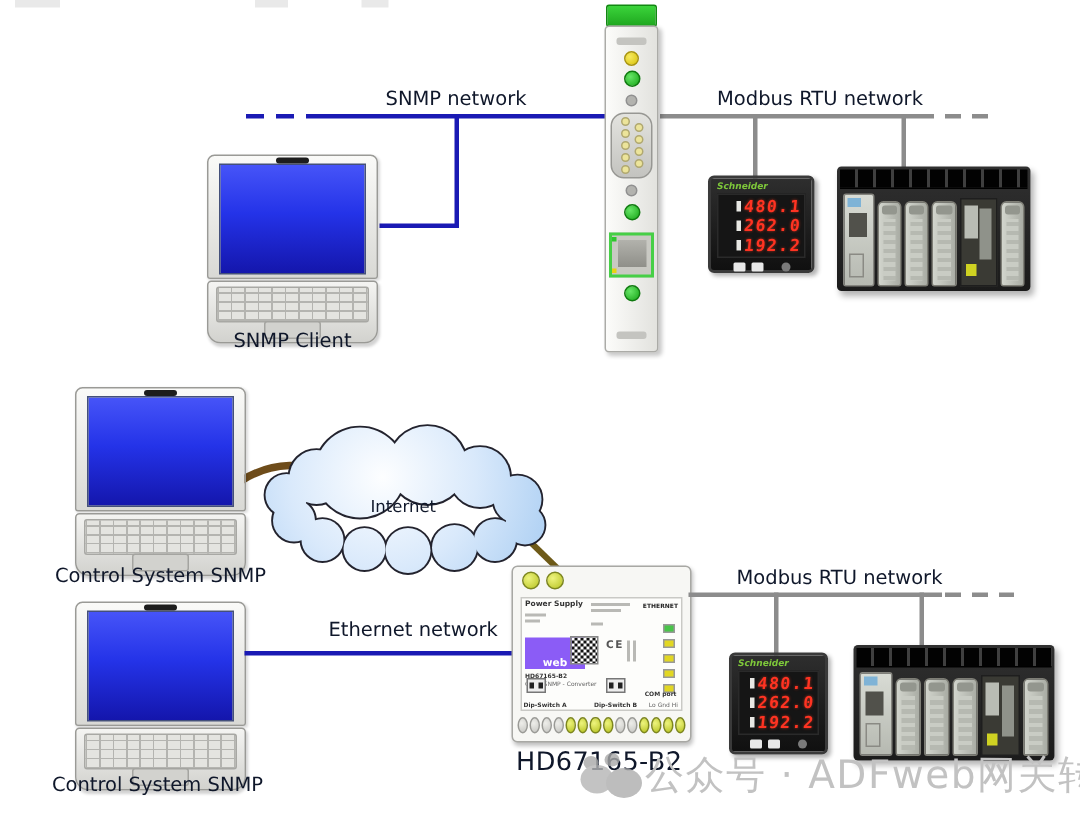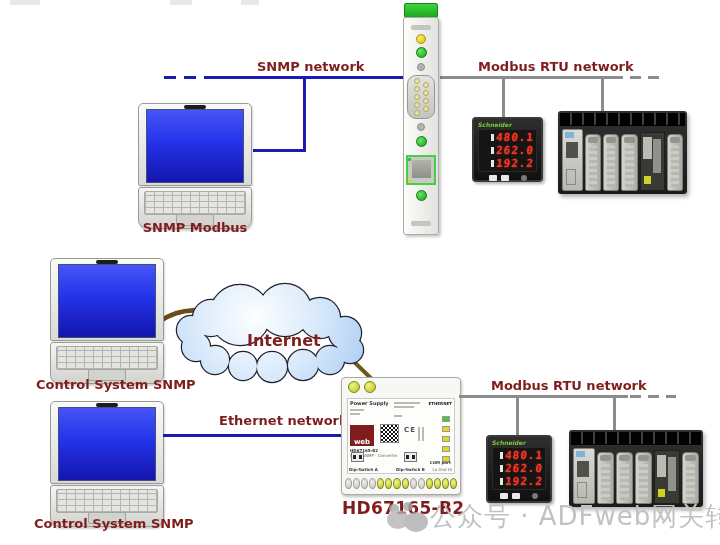--- a/index.html
+++ b/index.html
@@ -1,21 +1,21 @@
 <!DOCTYPE html>
 <html><head>
 <meta charset="utf-8">
 <style>
   html,body{margin:0;padding:0;background:#ffffff;}
   #stage{
     position:relative;width:720px;height:545px;background:#ffffff;overflow:hidden;
     font-family:"DejaVu Sans","Liberation Sans",sans-serif;
   }
   
-  .lbl{position:absolute;font-weight:bold;color:#7f1d1d;font-size:13px;white-space:nowrap;}
+  .lbl{position:absolute;font-weight:normal;color:#0f172a;font-size:13px;white-space:nowrap;}
   .lbl.big{font-size:17px;letter-spacing:.3px;}
   .lbl.center{text-align:center;}
   
   .line{position:absolute;}
   .blue-solid{background:#1a1ab4;}
   .blue-dashed{background-image:repeating-linear-gradient(90deg,#1a1ab4 0 12px,transparent 12px 20px);}
   .gray-solid{background:#8c8c8c;}
   .gray-dashed{background-image:repeating-linear-gradient(90deg,#8c8c8c 0 11px,transparent 11px 18px);}
   
   .laptop{position:absolute;width:114px;}
@@ -45,21 +45,21 @@
   
   .devB{position:absolute;left:341px;top:377px;width:118px;height:116px;background:#f7f7f4;border:1px solid #a8a8a4;border-radius:4px;box-shadow:1px 2px 3px rgba(0,0,0,.25);}
   .devB-top{height:16px;display:flex;gap:4px;padding:3px 0 0 6px;}
   .term{width:10px;height:10px;border-radius:50%;border:1px solid #7d8620;background:radial-gradient(circle at 35% 35%,#eef47e,#b7c322);}
   .term.gray{border-color:#9a9a96;background:radial-gradient(circle at 35% 35%,#eeeeea,#c6c6c2);}
   .devB-face{position:relative;margin:1px 5px 0;height:74px;background:#fdfdfb;border:1px solid #c9c9c5;font-weight:bold;color:#333;}
   .devB-face .t{position:absolute;white-space:nowrap;}
   .tx5{font-size:5px;line-height:5px;}
   .tx4{font-size:4px;line-height:4px;}
   .bar{position:absolute;background:#b9b9b5;height:2px;}
-  .b2-logo{position:absolute;left:2px;top:26px;width:24px;height:21px;background:#7f1d1d;color:#fff;display:flex;align-items:flex-end;justify-content:center;font-size:7px;line-height:8px;font-weight:bold;}
+  .b2-logo{position:absolute;left:2px;top:26px;width:40px;height:21px;background:#8b5cf6;color:#fff;display:flex;align-items:flex-end;justify-content:center;font-size:7px;line-height:8px;font-weight:bold;}
   .b2-qr{position:absolute;left:32px;top:25px;width:17px;height:17px;background:conic-gradient(#111 25%,#fff 0 50%,#111 0 75%,#fff 0);background-size:4px 4px;border:1px solid #888;}
   .b2-ce{position:absolute;left:56px;top:27px;font-size:7px;color:#555;letter-spacing:1px;}
   .b2-ledcol{position:absolute;right:4px;top:17px;display:flex;flex-direction:column;gap:4px;}
   .b2-ledcol .sq{width:6px;height:4px;border:1px solid #999;}
   .sq.g{background:#49c549;} .sq.y{background:#e2d722;}
   .dip{position:absolute;width:11px;height:8px;border:1px solid #777;background:#eee;}
   .dip::before,.dip::after{content:"";position:absolute;top:2px;width:3px;height:4px;background:#222;}
   .dip::before{left:1px;} .dip::after{right:1px;}
   .devB-bot{height:20px;display:flex;gap:1px;padding:4px 3px 0;}
   .devB-bot .term{width:9px;height:9px;}
@@ -86,21 +86,21 @@
   .plc-io::after{content:"";position:absolute;top:11px;bottom:3px;left:3px;right:3px;background-image:repeating-linear-gradient(0deg,#b6b9b1 0 3px,#c9ccc4 3px 6px);}
   .plc-mid{width:27px;height:88%;background:#3a3a34;border:1px solid #1e1e1e;position:relative;}
   .plc-mid .pm1{position:absolute;left:2px;top:4px;width:9px;height:22px;background:#b9bcb4;}
   .plc-mid .pm2{position:absolute;right:3px;top:6px;width:8px;height:34px;background:#8f928a;}
   .plc-mid .pm3{position:absolute;left:3px;bottom:6px;width:7px;height:8px;background:#cfd222;}
   
   .wm-logo{position:absolute;left:387px;top:502px;width:42px;height:32px;opacity:.8;}
   .wm-logo i{position:absolute;border-radius:50%;background:#b5b5b5;}
   .wm-text{position:absolute;left:430px;top:499px;font-size:26px;color:#c2c2c2;letter-spacing:1px;white-space:nowrap;}
   svg.overlay{position:absolute;left:0;top:0;pointer-events:none;}
-  .internet-lbl{font-size:16px;}
+  .internet-lbl{font-size:11px;}
   .artifact{position:absolute;top:0;height:5px;background:#e4e4e4;opacity:.8;}
 </style>
 </head>
 <body>
 
 <div id="stage">
 
   <div class="artifact" style="left:10px;width:30px;"></div>
   <div class="artifact" style="left:170px;width:22px;"></div>
   <div class="artifact" style="left:241px;width:18px;"></div>
@@ -162,21 +162,21 @@
   <div class="laptop" style="left:138px;top:103px;">
     <div class="lap-lid">
       <div class="lap-cam"></div>
       <div class="lap-screen"></div>
     </div>
     <div class="lap-base">
       <div class="lap-keys"></div>
       <div class="lap-pad"></div>
     </div>
   </div>
-  <div class="lbl center" style="left:138px;top:220px;width:114px;">SNMP Modbus</div>
+  <div class="lbl center" style="left:138px;top:220px;width:114px;">SNMP Client</div>
 
   <div class="devA">
     <div class="devA-cap"></div>
     <div class="devA-body">
       <div class="vent"></div>
       <div class="led yellow"></div>
       <div class="led green"></div>
       <div class="screw"></div>
       <div class="db9">
         <div class="pin-col">

